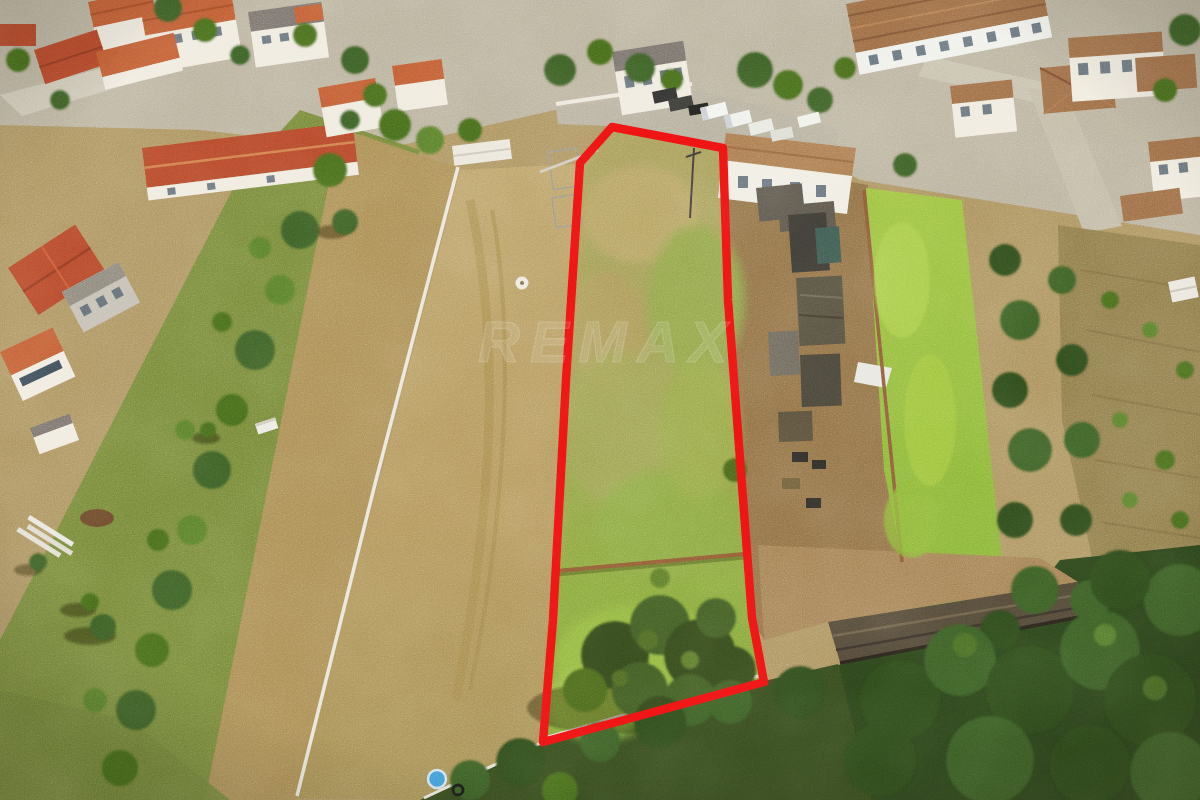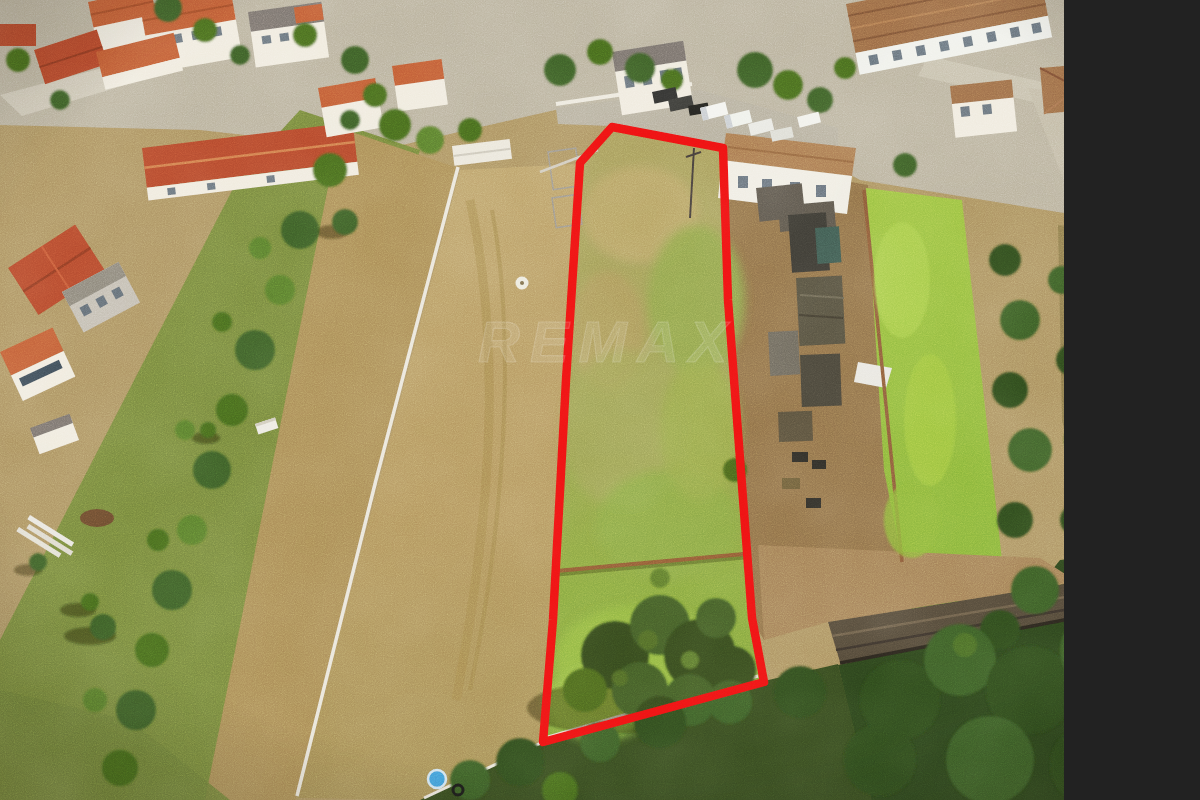--- a/index.html
+++ b/index.html
@@ -1,16 +1,16 @@
 <!DOCTYPE html>
 <html><head>
 <meta charset="utf-8">
 <style>
   html,body{margin:0;padding:0;background:#222;}
-  #stage{position:relative;width:1064px;height:800px;overflow:hidden;font-family:"DejaVu Sans",sans-serif;}
+  #stage{position:relative;width:1200px;height:800px;overflow:hidden;font-family:"DejaVu Sans",sans-serif;}
   svg{position:absolute;left:0;top:0;display:block;}
   .wall{fill:#efeadd;}
   .win{fill:#4d5a66;opacity:.85;}
   .roofO{fill:#bf5a33;} .roofR{fill:#b3472b;} .roofBr{fill:#9a6a45;} .roofG{fill:#77706a;}
   .t1{fill:#2d481d;} .t2{fill:#3a5c26;} .t3{fill:#44671f;} .t4{fill:#567a2a;}
   .sh{fill:rgba(18,24,8,0.42);}
   .outline{fill:rgba(255,30,20,0.03);stroke:#ee1111;stroke-width:8.5;stroke-linejoin:round;stroke-linecap:round;}
   .grain{mix-blend-mode:overlay;opacity:.45;}
   .mottle{mix-blend-mode:soft-light;opacity:.4;}
   .wm{font-family:"Liberation Sans",sans-serif;font-weight:bold;font-style:italic;

